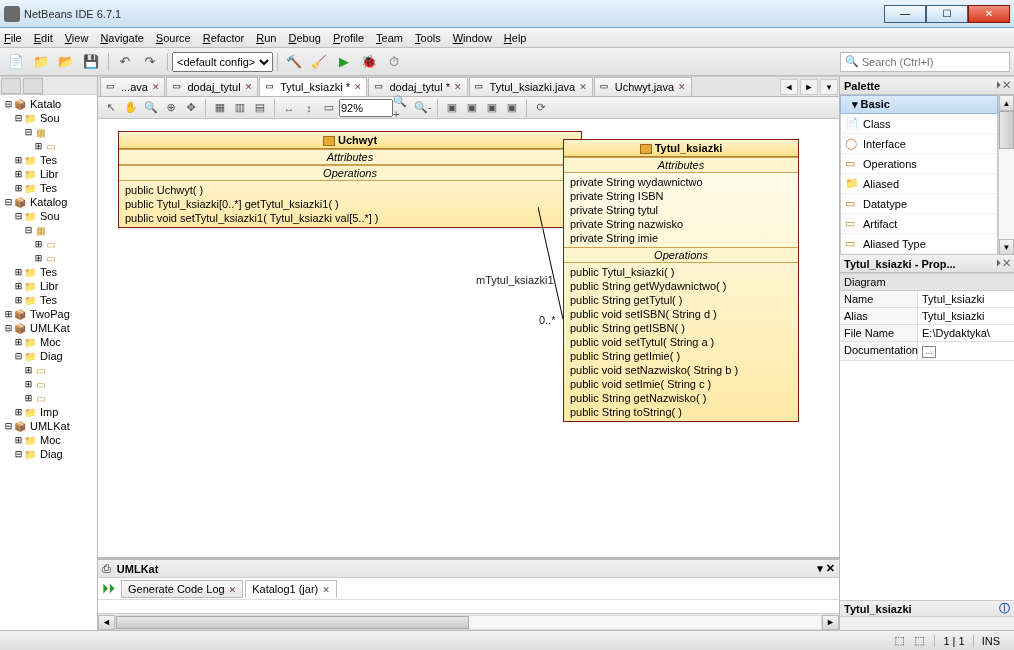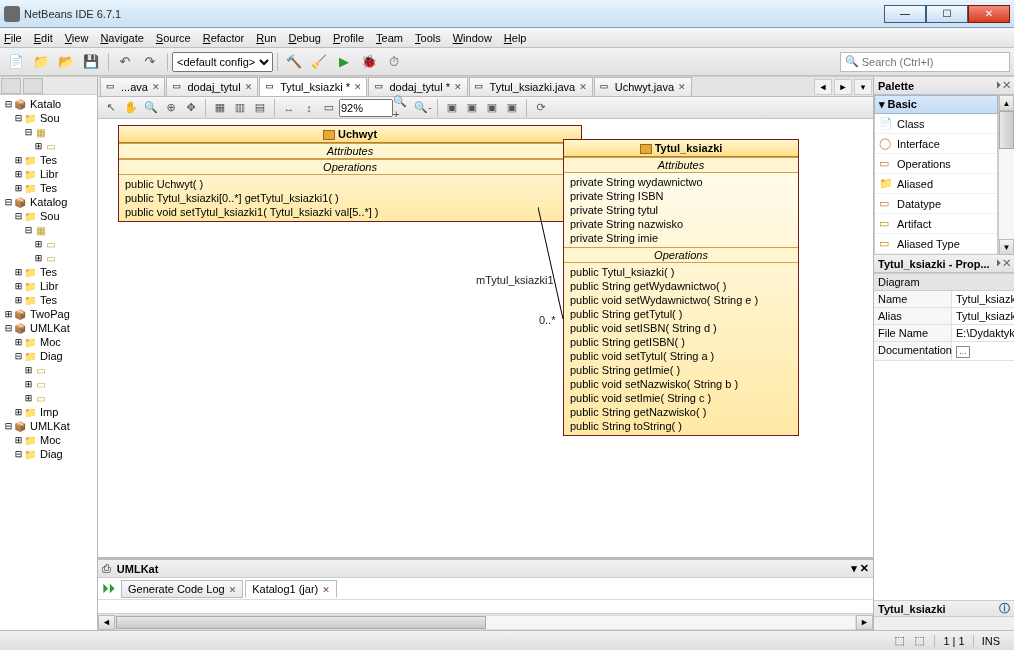--- a/index.html
+++ b/index.html
@@ -70,24 +70,24 @@
 .out-tab{border:1px solid #bbb;padding:2px 6px;background:linear-gradient(#fafafa,#e7e7e7);margin-right:2px;font-size:11px;}
 .out-tab .ft-close{margin-left:4px;color:#7a4a4a;font-size:9px;}
 .out-tab.active{background:#fff;border-bottom-color:#fff;}
 .out-body{flex:1;display:flex;flex-direction:column;justify-content:flex-end;}
 .hscrollbar{height:17px;background:#e9e9e9;display:flex;align-items:center;border-top:1px solid #ccc;}
 .hscroll-track{flex:1;background:#f6f6f6;height:15px;border:1px solid #ddd;position:relative;}
 .hscroll-thumb{position:absolute;left:0;top:0;width:50%;height:100%;background:linear-gradient(#e8e8e8,#c9c9c9);border:1px solid #aaa;}
 .hscroll-btn{width:17px;height:15px;background:linear-gradient(#f4f4f4,#d8d8d8);border:1px solid #bbb;display:flex;align-items:center;justify-content:center;font-size:9px;}
 .play-icon{color:#2a9a2a;}
 
-.right-pane{width:141px;background:#ec4899;border-left:1px solid #b8b8b8;display:flex;flex-direction:column;overflow:hidden;}
+.right-pane{width:175px;background:#ec4899;border-left:1px solid #b8b8b8;display:flex;flex-direction:column;overflow:hidden;}
 .panel-header{height:18px;background:linear-gradient(#f1f1f1,#e2e2e2);display:flex;align-items:center;padding:0 4px;border-bottom:1px solid #c0c0c0;font-weight:bold;}
 .panel-header .ph-ctrl{margin-left:auto;color:#666;font-size:9px;}
-.palette-cat{background:linear-gradient(#d8e9fa,#c3dcf3);padding:2px 4px;font-weight:bold;border:1px solid #9cb8d4;}
+.palette-cat{background:linear-gradient(#d8e9fa,#c3dcf3);padding:2px 11px;font-weight:bold;border:1px solid #9cb8d4;}
 .palette-items{background:#fff;border:1px solid #ccc;border-top:none;flex:0 0 auto;}
 .pal-item{display:flex;align-items:center;padding:3px 4px;border-bottom:1px solid #f0f0f0;}
 .pal-item .pi-icon{width:14px;margin-right:4px;font-size:11px;}
 .vscroll{width:16px;background:#e9e9e9;border-left:1px solid #ccc;display:flex;flex-direction:column;}
 .vscroll-btn{height:16px;background:linear-gradient(#f4f4f4,#d8d8d8);border:1px solid #bbb;font-size:8px;display:flex;align-items:center;justify-content:center;}
 .vscroll-track{flex:1;background:#f6f6f6;position:relative;}
 .vscroll-thumb{position:absolute;top:0;left:0;right:0;height:30%;background:linear-gradient(90deg,#e8e8e8,#c9c9c9);border:1px solid #aaa;}
 
 .palette-wrap{display:flex;flex:0 0 auto;}
 .palette-main{flex:1;}
@@ -362,21 +362,21 @@
       <span class="dtool">▣</span>
       <span class="dtool">▣</span>
       <span class="dtool">▣</span>
       <span class="dtool">▣</span>
       <span class="tool-sep"></span>
       <span class="dtool">⟳</span>
     </div>
 
     <div class="canvas">
 
-      <div class="uml" style="left:20px;top:6px;width:464px;">
+      <div class="uml" style="left:20px;top:12px;width:464px;">
         <div class="uml-title"><span class="cls-icon"></span><span>Uchwyt</span></div>
         <div class="uml-sect-head">Attributes</div>
         <div class="uml-sect-head">Operations</div>
         <div class="uml-body" id="uchwyt-ops">
             <div>public Uchwyt( )</div>
             <div>public Tytul_ksiazki[0..*]  getTytul_ksiazki1( )</div>
             <div>public void  setTytul_ksiazki1( Tytul_ksiazki val[5..*] )</div>
           </div>
       </div>
 
@@ -387,21 +387,20 @@
             <div>private String wydawnictwo</div>
             <div>private String ISBN</div>
             <div>private String tytul</div>
             <div>private String nazwisko</div>
             <div>private String imie</div>
           </div>
         <div class="uml-sect-head">Operations</div>
         <div class="uml-body" id="tytul-ops">
             <div>public Tytul_ksiazki( )</div>
             <div>public String  getWydawnictwo( )</div>
-            <div>public void  setWydawnictwo( String e )</div>
             <div>public String  getTytul( )</div>
             <div>public void  setISBN( String d )</div>
             <div>public String  getISBN( )</div>
             <div>public void  setTytul( String a )</div>
             <div>public String  getImie( )</div>
             <div>public void  setNazwisko( String b )</div>
             <div>public void  setImie( String c )</div>
             <div>public String  getNazwisko( )</div>
             <div>public String  toString( )</div>
           </div>

